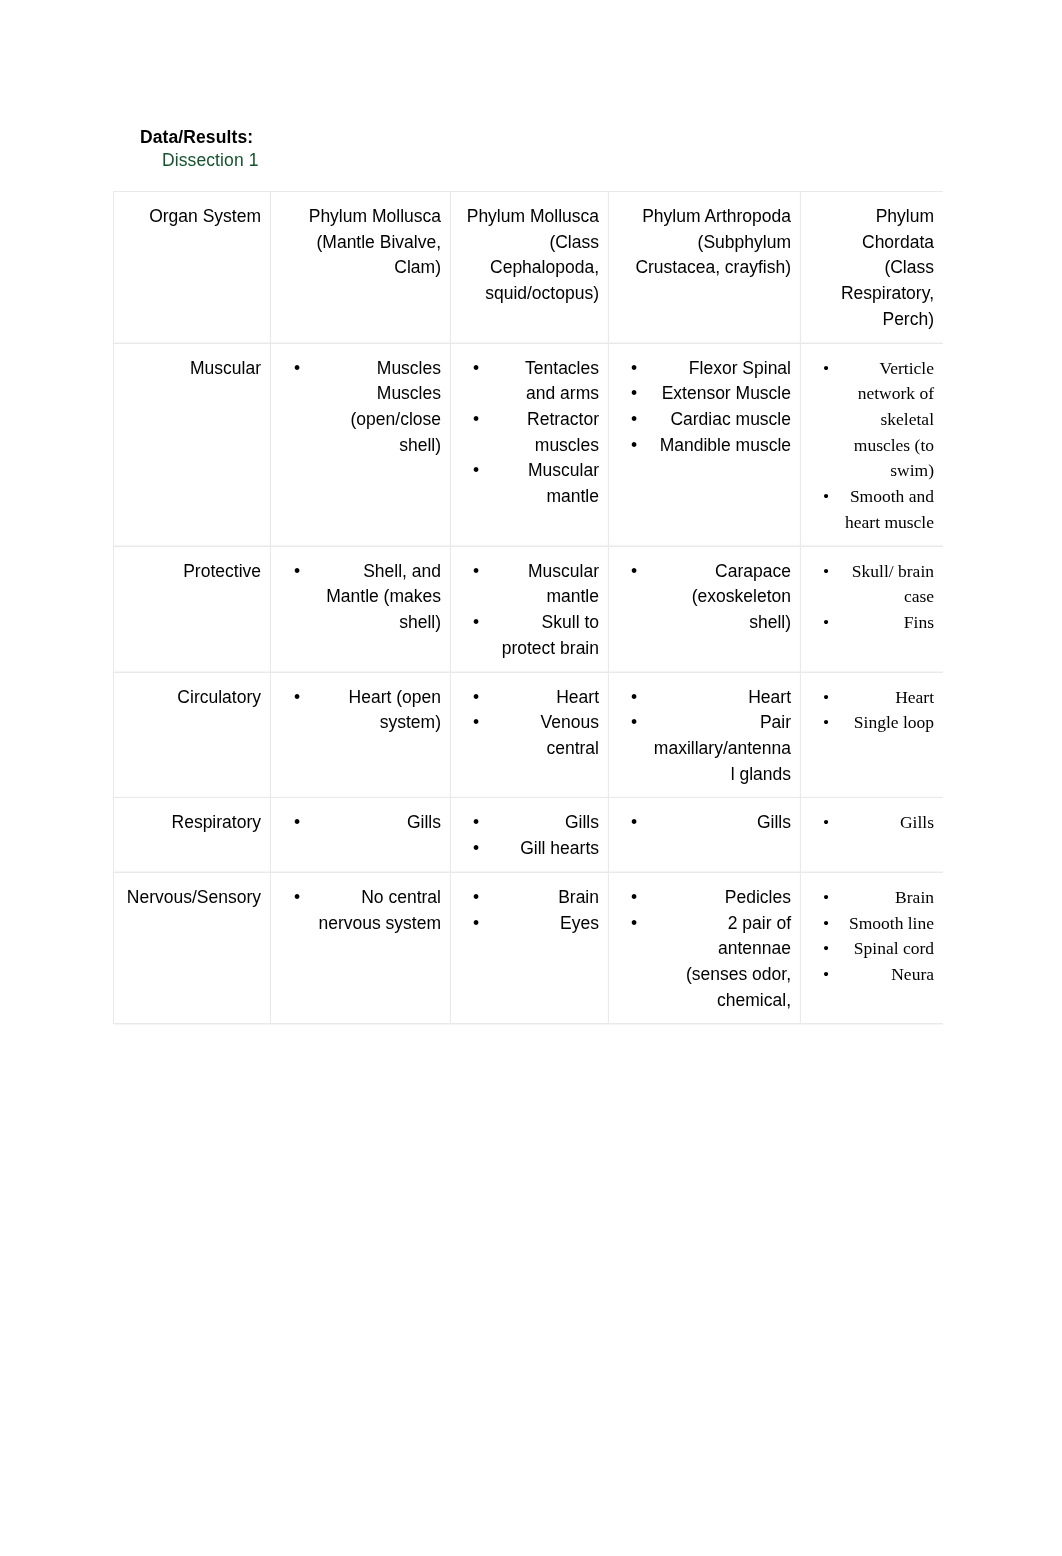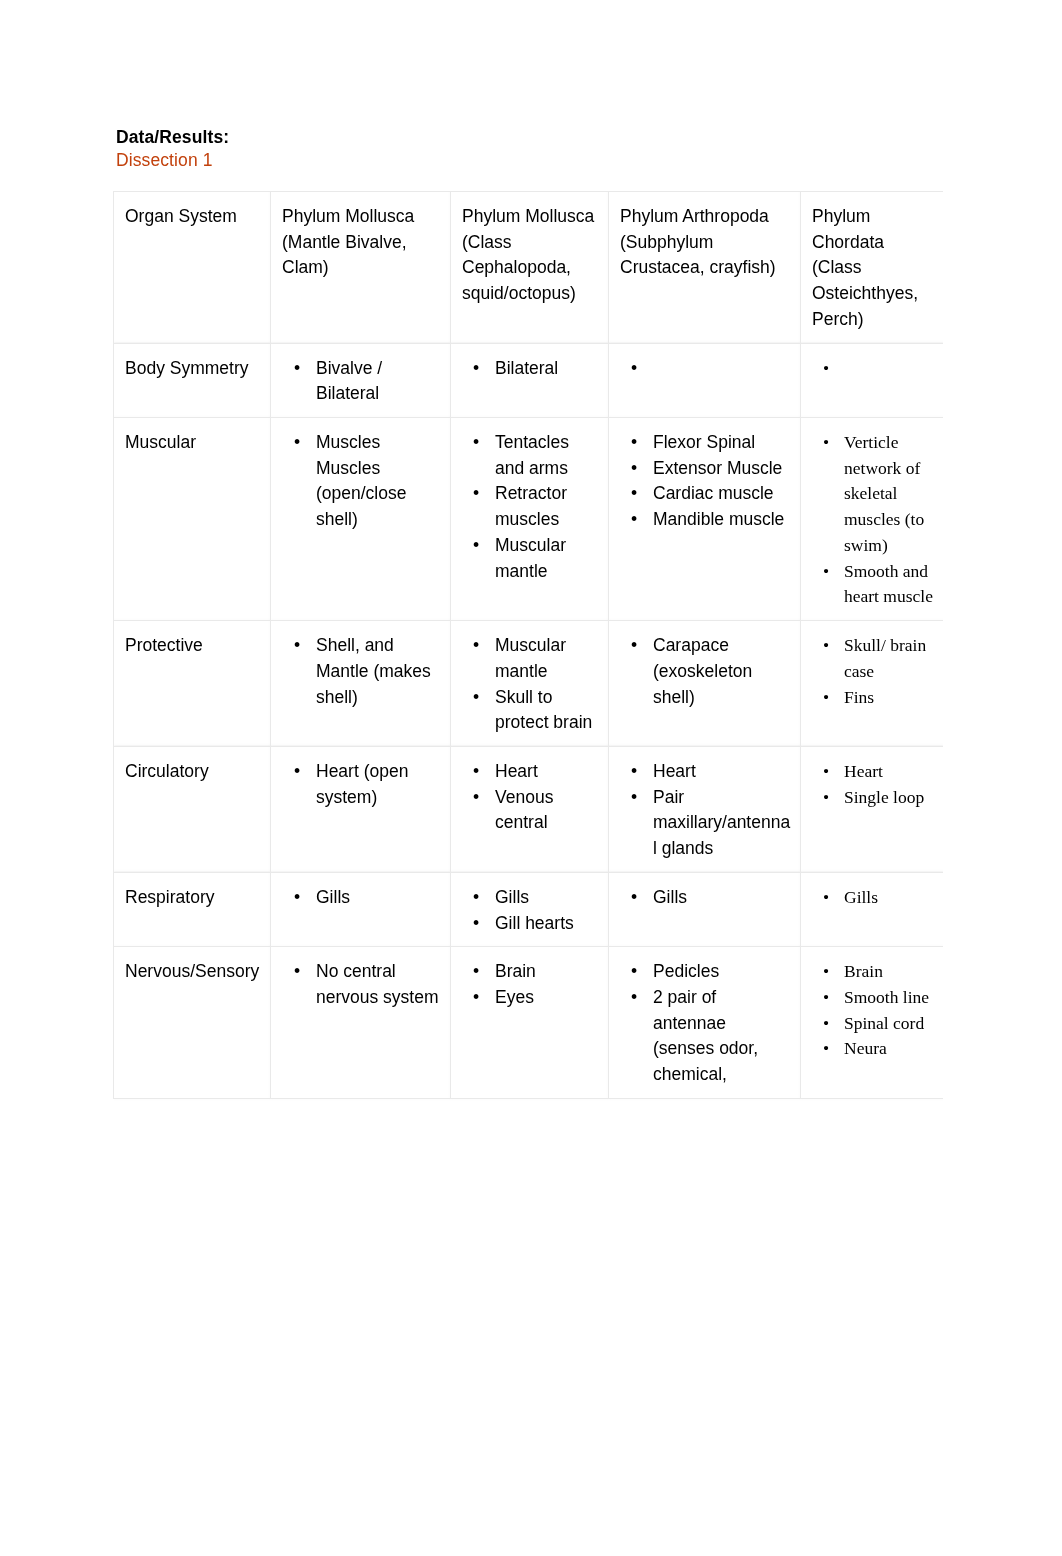--- a/index.html
+++ b/index.html
@@ -21,47 +21,49 @@
     position: absolute;
     left: 0;
     top: 0;
     width: 1062px;
     height: 1556px;
     background: #ffffff;
   }
 
   .doc-body {
     position: absolute;
-    left: 116px;
+    left: 140px;
     top: 126px;
     width: 818px;
   }
 
   .heading {
     font-size: 17.5px;
     font-weight: bold;
     line-height: 1.33;
     letter-spacing: 0.1px;
     color: #000;
   }
   .subheading {
     font-size: 17.5px;
     font-weight: normal;
     line-height: 1.33;
     letter-spacing: 0.1px;
-    color: #c2410c;
+    color: #14532d;
+    margin-left: 22px;
   }
 
   .table-wrap {
     position: absolute;
     left: 113px;
     top: 191px;
     width: 830px;
     height: 1037px;
     overflow: hidden;
+    text-align: right;
   }
 
   table.data-table {
     border-collapse: collapse;
     table-layout: fixed;
     width: 830px;
     background: #ffffff;
   }
 
   table.data-table td {
@@ -141,46 +143,23 @@
           <col class="c3">
           <col class="c4">
       </colgroup>
       <tbody>
 
         <tr>
           <td class="label-cell">Organ System</td>
           <td class="col-bivalve">Phylum Mollusca (Mantle Bivalve, Clam)</td>
           <td class="col-cephalopoda">Phylum Mollusca (Class Cephalopoda, squid/octopus)</td>
           <td class="col-arthropoda">Phylum Arthropoda (Subphylum Crustacea, crayfish)</td>
-          <td class="col-chordata">Phylum Chordata (Class Osteichthyes, Perch)</td>
-        </tr>
-
-        <tr>
-          <td class="label-cell">Body Symmetry</td>
-          <td class="col-bivalve">
-              <ul class="bullets">
-                <li>Bivalve / Bilateral</li>
-              </ul>
-            </td>
-          <td class="col-cephalopoda">
-              <ul class="bullets">
-                <li>Bilateral</li>
-              </ul>
-            </td>
-          <td class="col-arthropoda">
-              <ul class="bullets">
-                <li class="empty">&nbsp;</li>
-              </ul>
-            </td>
-          <td class="col-chordata">
-              <ul class="bullets">
-                <li class="empty">&nbsp;</li>
-              </ul>
-            </td>
-        </tr>
+          <td class="col-chordata">Phylum Chordata (Class Respiratory, Perch)</td>
+        </tr>
+
 
         <tr>
           <td class="label-cell">Muscular</td>
           <td class="col-bivalve">
               <ul class="bullets">
                 <li>Muscles Muscles (open/close shell)</li>
               </ul>
             </td>
           <td class="col-cephalopoda">
               <ul class="bullets">

